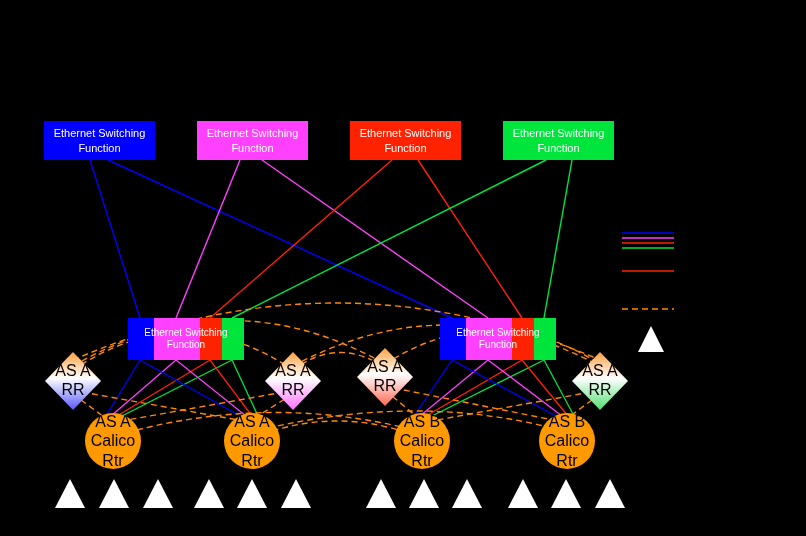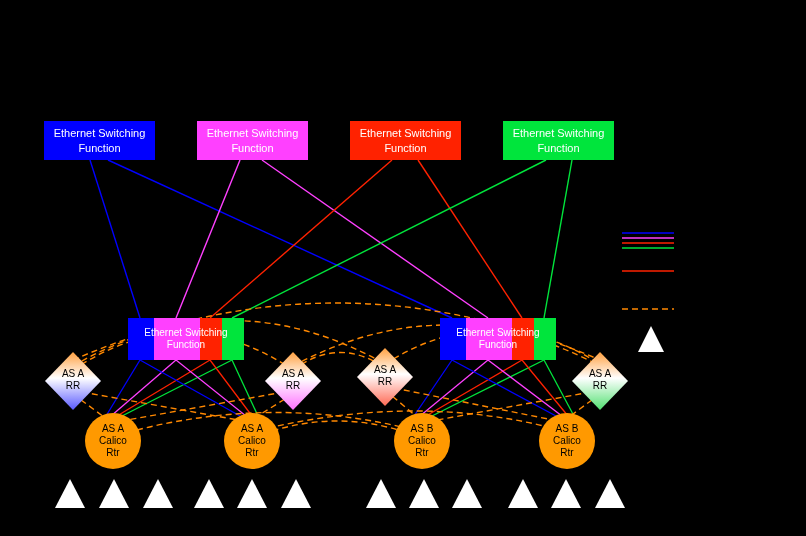--- a/index.html
+++ b/index.html
@@ -6,21 +6,21 @@
   .stage{position:relative;width:674px;height:536px;background:#000;overflow:hidden;
          font-family:"Liberation Sans",sans-serif;}
   svg.wires{position:absolute;left:0;top:0;}
   .box{position:absolute;display:flex;flex-direction:column;align-items:center;justify-content:center;
        color:#fff;font-size:11px;line-height:1.3;text-align:center;}
   .composite{position:absolute;display:flex;}
   .composite .seg{height:100%;}
   .composite .overlay{position:absolute;inset:0;display:flex;flex-direction:column;align-items:center;
        justify-content:center;color:#fff;font-size:10px;line-height:1.25;text-align:center;}
   .node-label{position:absolute;display:flex;flex-direction:column;align-items:center;justify-content:center;
-       color:#000;text-align:right;font-size:10px;line-height:1.2;}
+       color:#000;text-align:right;font-size:16px;line-height:1.2;}
   .seg-blue{background:#0000ff;}
   .seg-magenta{background:#ff40ff;}
   .seg-red{background:#ff2200;}
   .seg-green{background:#00e53c;}
   .bg-blue{background:#0000ff;}
   .bg-magenta{background:#ff40ff;}
   .bg-red{background:#ff2200;}
   .bg-green{background:#00e53c;}
 </style>
 </head>

